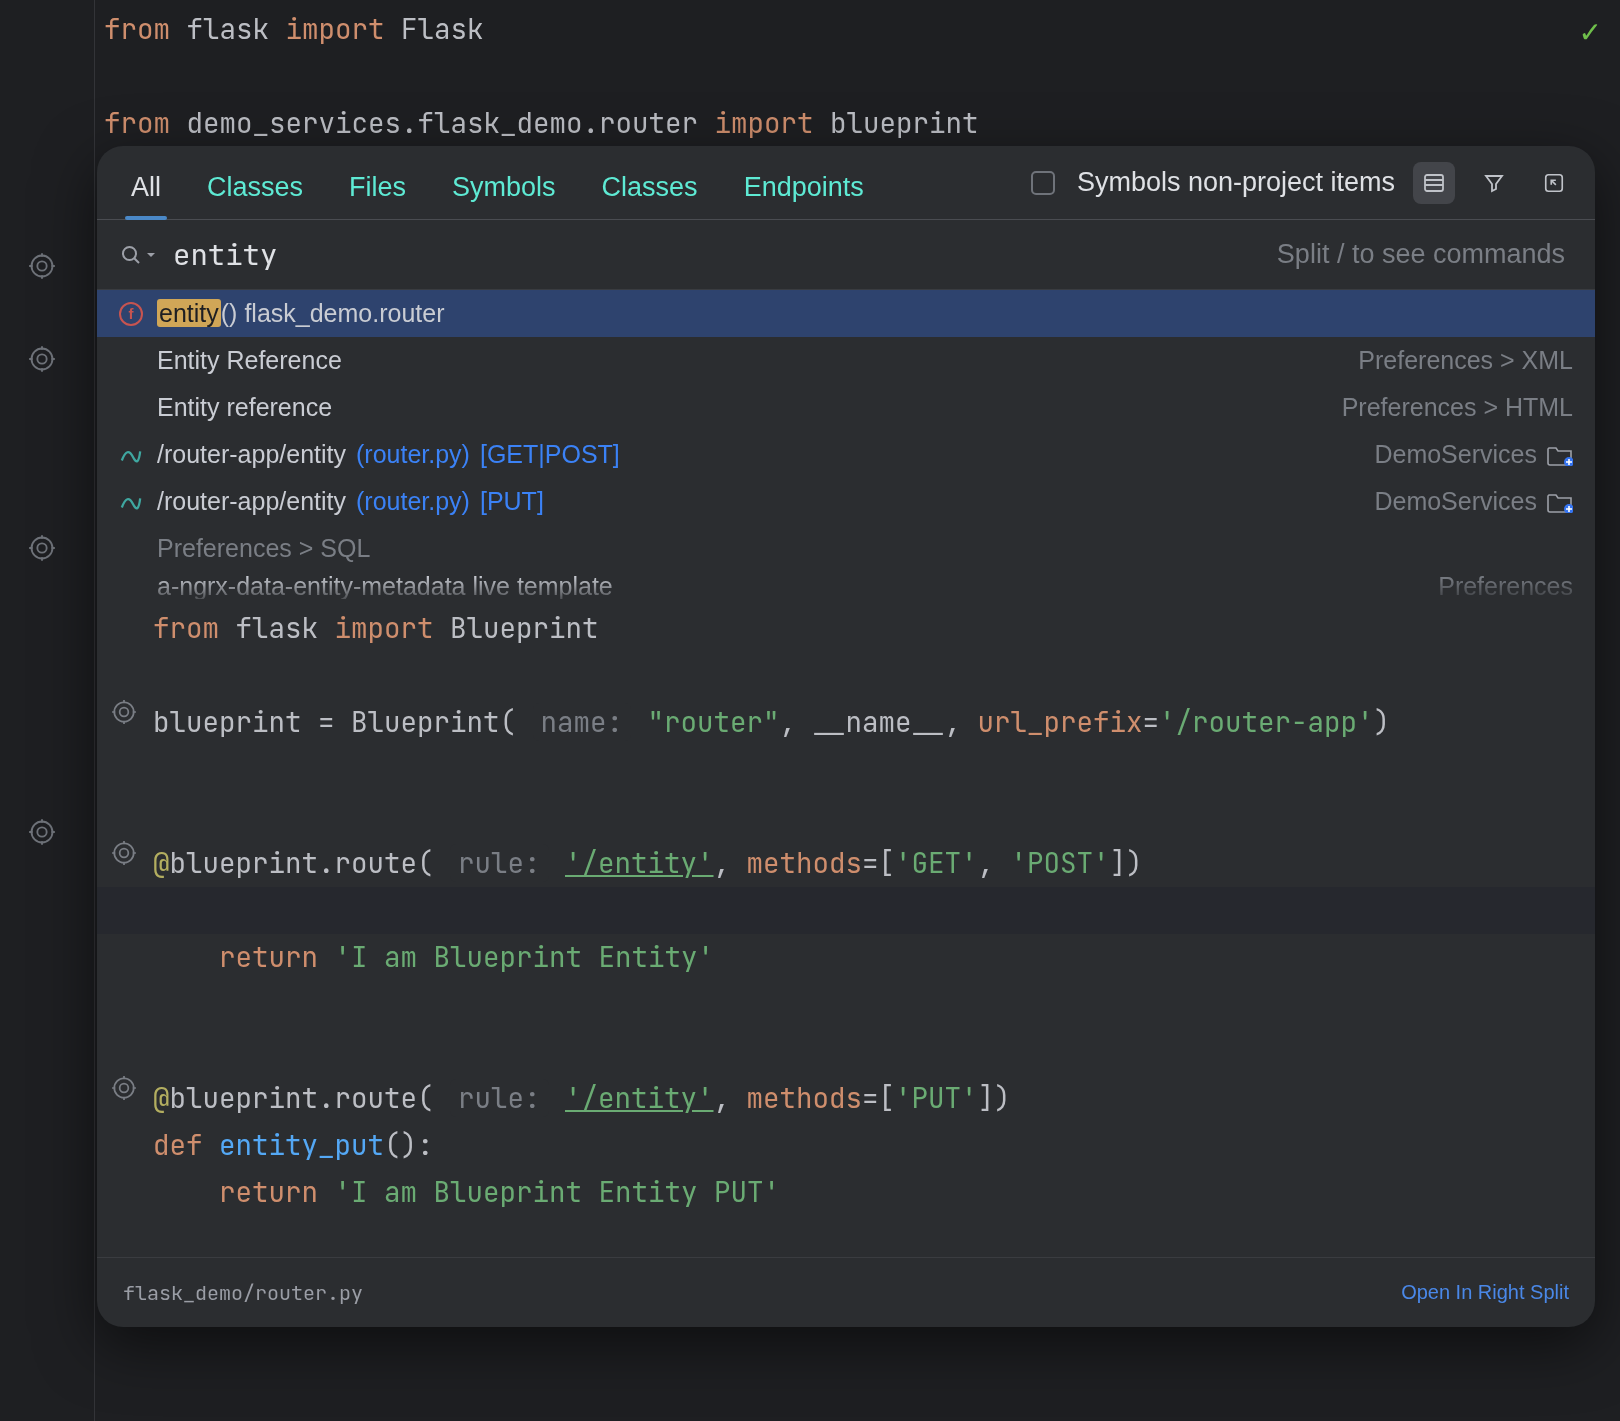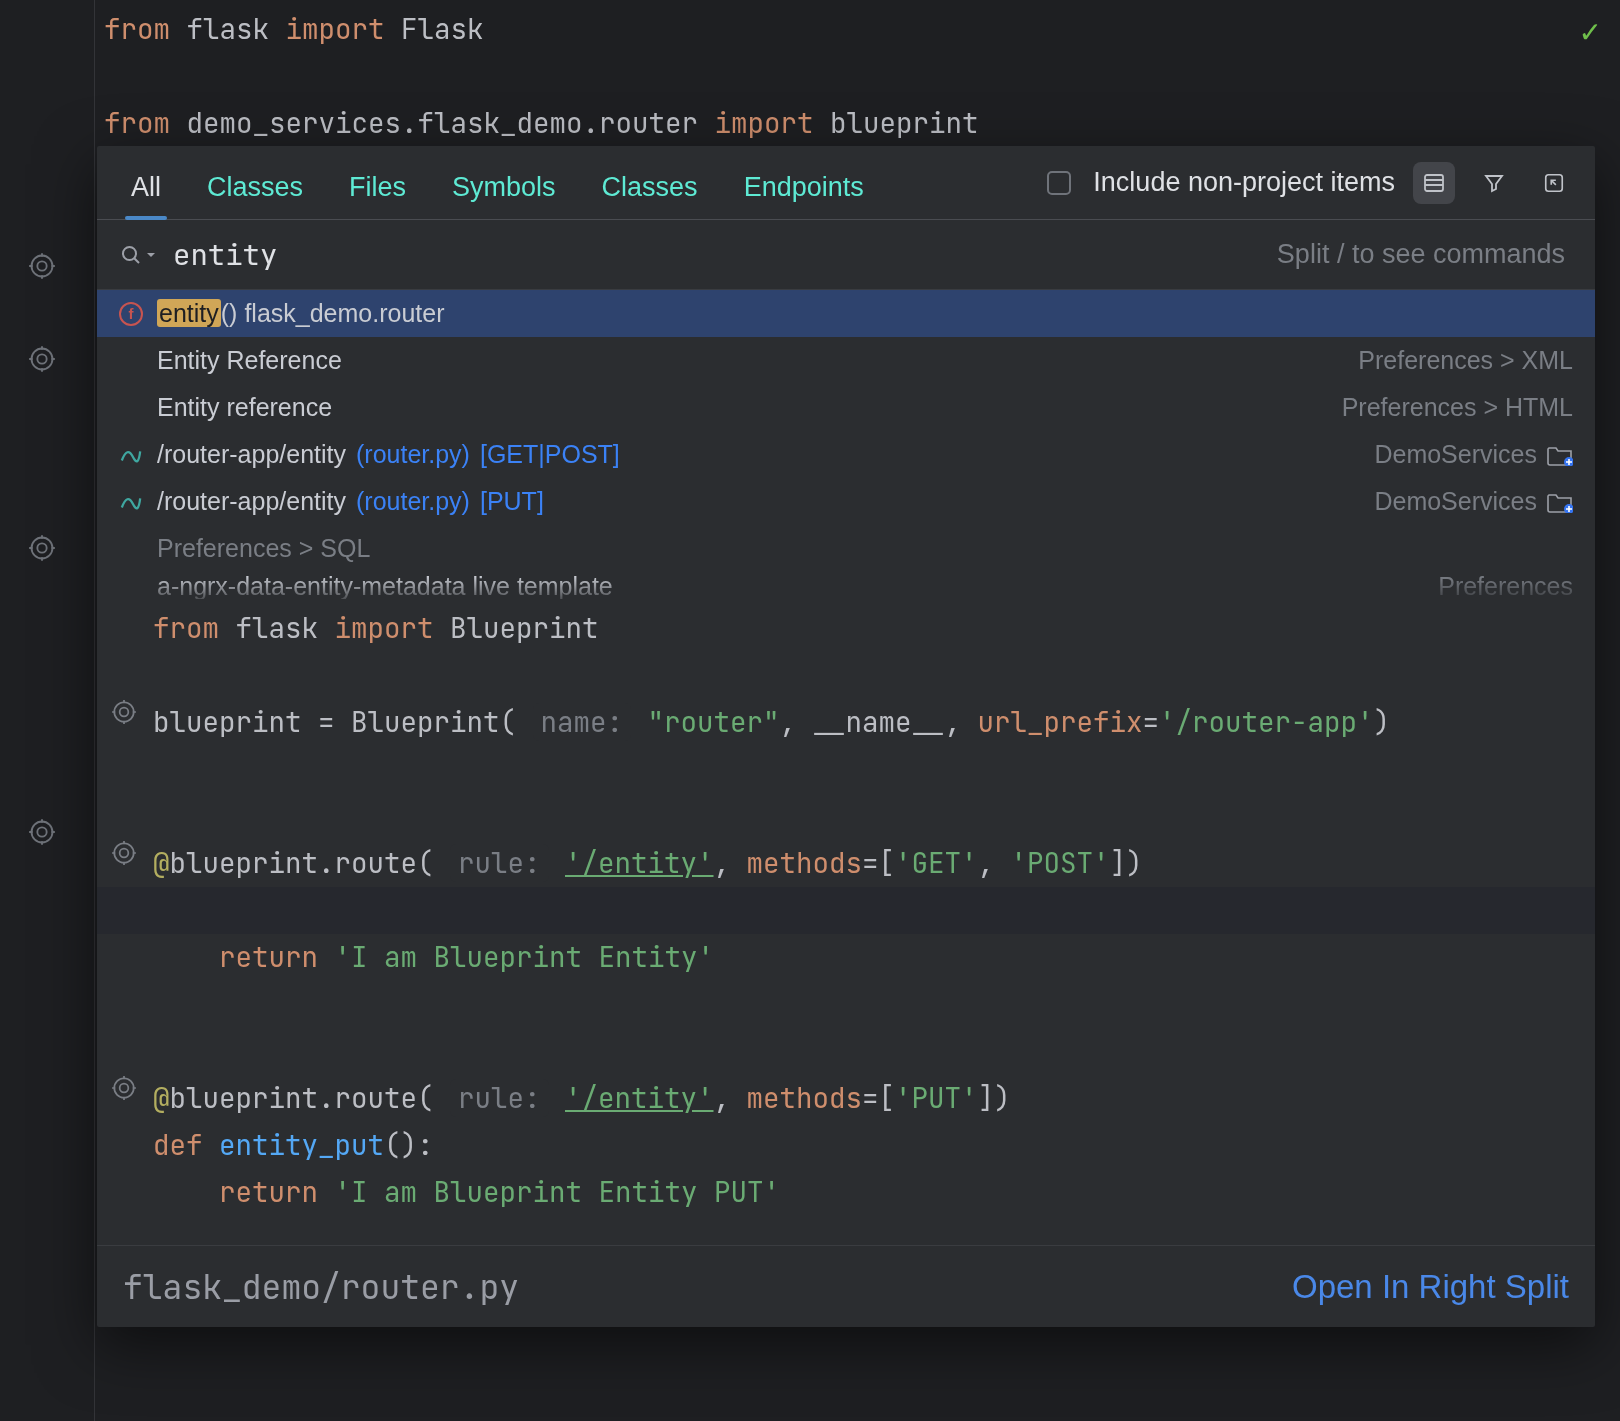--- a/index.html
+++ b/index.html
@@ -18,21 +18,21 @@
   .tk-call { color: #54a8f5; }
   .tk-str  { color: #6aab73; }
   .tk-param{ color: #cf8e6d; margin-top: 15px; }
   .tk-hint { color: #7a7e85; background: #2b2d30; padding: 1px 8px; border-radius: 6px; }
   .tk-link { color: #6aab73; text-decoration: underline; }
   .tk-decor{ color: #b3ae60; }
   .tk-hl   { background: #2b2d30; padding: 0 2px; border-radius: 4px; }
 
   
   .popup { position: absolute; left: 97px; top: 146px; width: 1498px; height: 1181px;
-           background: #2b2d30; border-radius: 2px; box-shadow: 0 18px 60px rgba(0,0,0,.55); overflow: hidden; }
+           background: #2b2d30; border-radius: 26px; box-shadow: 0 18px 60px rgba(0,0,0,.55); overflow: hidden; }
 
   
   .tabbar { display: flex; align-items: center; height: 74px; padding: 0 20px 0 30px; border-bottom: 1px solid #4a4c51; }
   .tabs { display: flex; gap: 38px; align-items: flex-end; height: 100%; }
   .tab { font-size: 27px; color: #5eead4; padding: 18px 4px 16px; cursor: pointer; position: relative; }
   .tab.active { color: #dfe1e5; }
   .tab.active::after { content:""; position:absolute; left:-2px; right:-2px; bottom:-1px; height:4px; background:#4a88c7; border-radius:2px; }
 
   .tabbar-right { margin-left: auto; display: flex; align-items: center; gap: 18px; }
   .chk { width: 24px; height: 24px; border: 2px solid #6f737a; border-radius: 5px; display:inline-block; cursor:pointer; }
@@ -61,22 +61,22 @@
   .results-container { position: relative; overflow: hidden; height: 309px; }
 
   
   .preview { position: relative; padding: 6px 0 0 0; }
   .preview-code { padding-left: 56px; font-size: 27.5px; line-height: 47px; color:#bcbec4; white-space: pre; }
   .gutter-icon { position:absolute; left:14px; color:#7a7e85; }
   .sel-line { position:absolute; left:0; right:0; height:47px; background:#26282e; }
   .hl-word { background:#3c3f45; border-radius:4px; padding:0 2px; }
 
   
-  .footer { position:absolute; left:0; right:0; bottom:0; height: 82px; border-top: 1px solid #3a3c40;
-            display:flex; align-items:center; padding: 16px 26px; font-size: 33px; }
+  .footer { position:absolute; left:0; right:0; bottom:0; height: 70px; border-top: 1px solid #3a3c40;
+            display:flex; align-items:center; padding: 16px 26px; font-size: 20px; }
   .footer-path { color:#9a9da5; }
   .footer-link { margin-left:auto; color:#4a88e8; cursor:pointer; }
 
   
   .rail-icon { position:absolute; left:28px; color:#6f737a; }
 
   
   svg { display:block; }
 
   
@@ -133,21 +133,21 @@
     <div class="tabs">
       <div class="tab active">All</div>
       <div class="tab">Classes</div>
       <div class="tab">Files</div>
       <div class="tab">Symbols</div>
       <div class="tab">Classes</div>
       <div class="tab">Endpoints</div>
     </div>
     <div class="tabbar-right">
       <span class="chk"></span>
-      <span class="chk-label">Include non-project items</span>
+      <span class="chk-label">Symbols non-project items</span>
       <span class="iconbtn pressed">
         <svg width="24" height="24" viewBox="0 0 24 24" fill="none" stroke="currentColor" stroke-width="1.8">
             <rect x="3" y="4" width="18" height="16" rx="2"></rect>
             <line x1="3" y1="9" x2="21" y2="9"></line>
             <line x1="3" y1="14" x2="21" y2="14"></line>
           </svg>
       </span>
       <span class="iconbtn">
         <svg width="24" height="24" viewBox="0 0 24 24" fill="none" stroke="currentColor" stroke-width="1.8">
             <path d="M4 5h16l-6 8v5l-4 2v-7L4 5z"></path>

